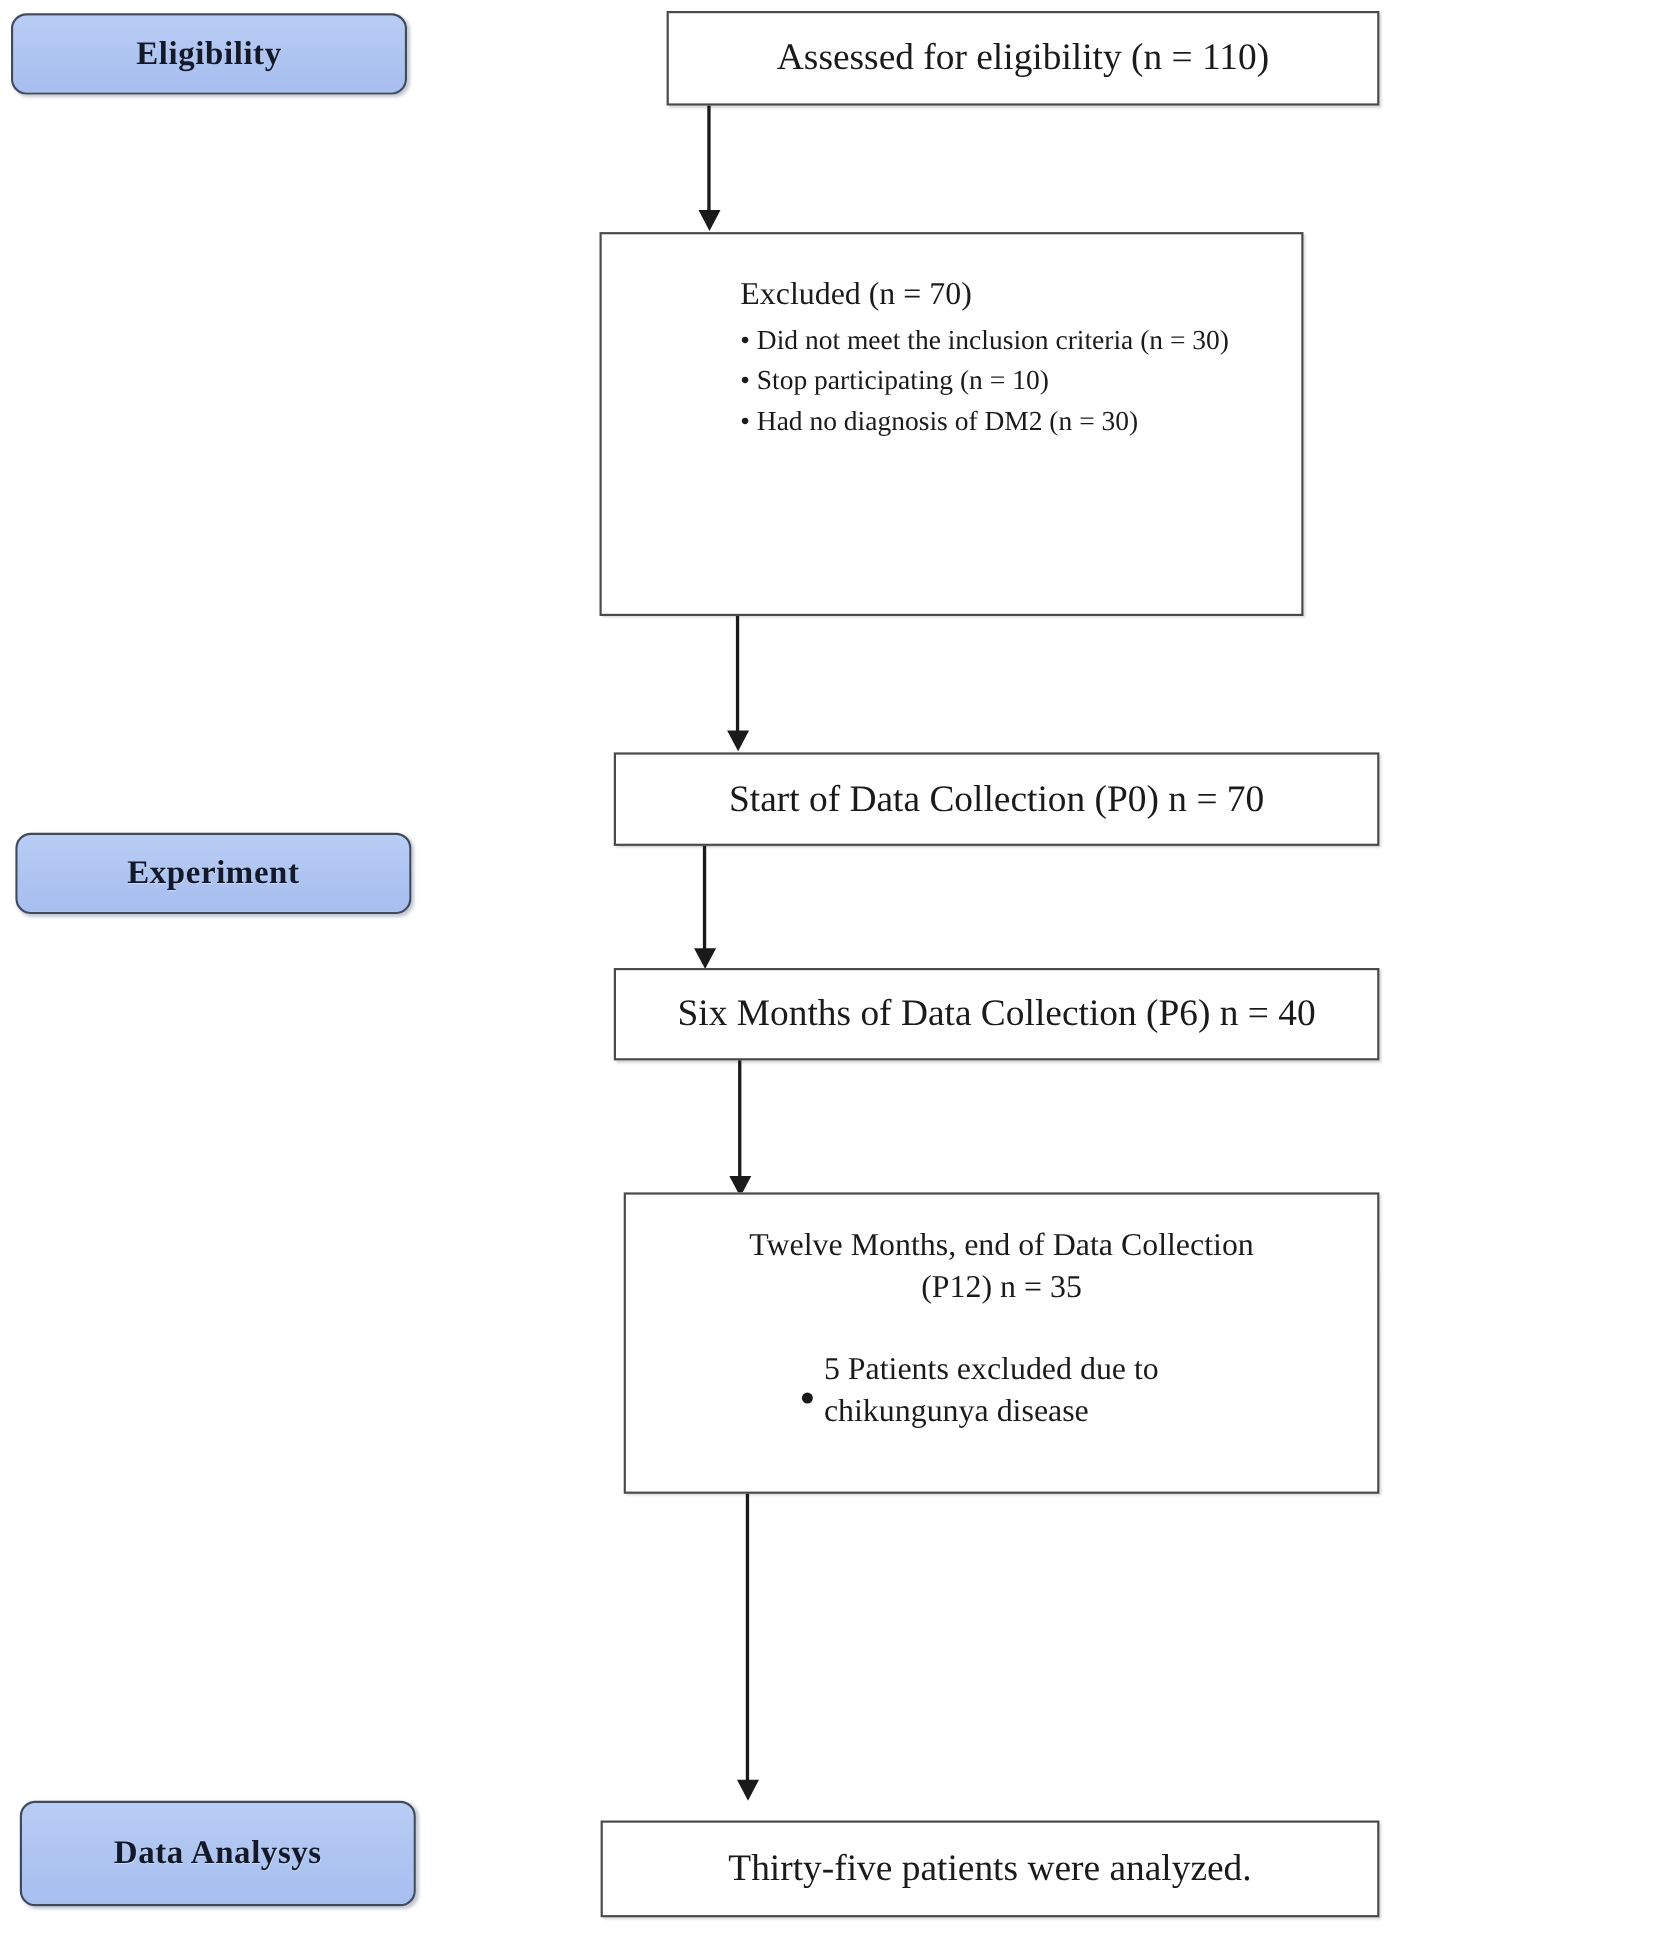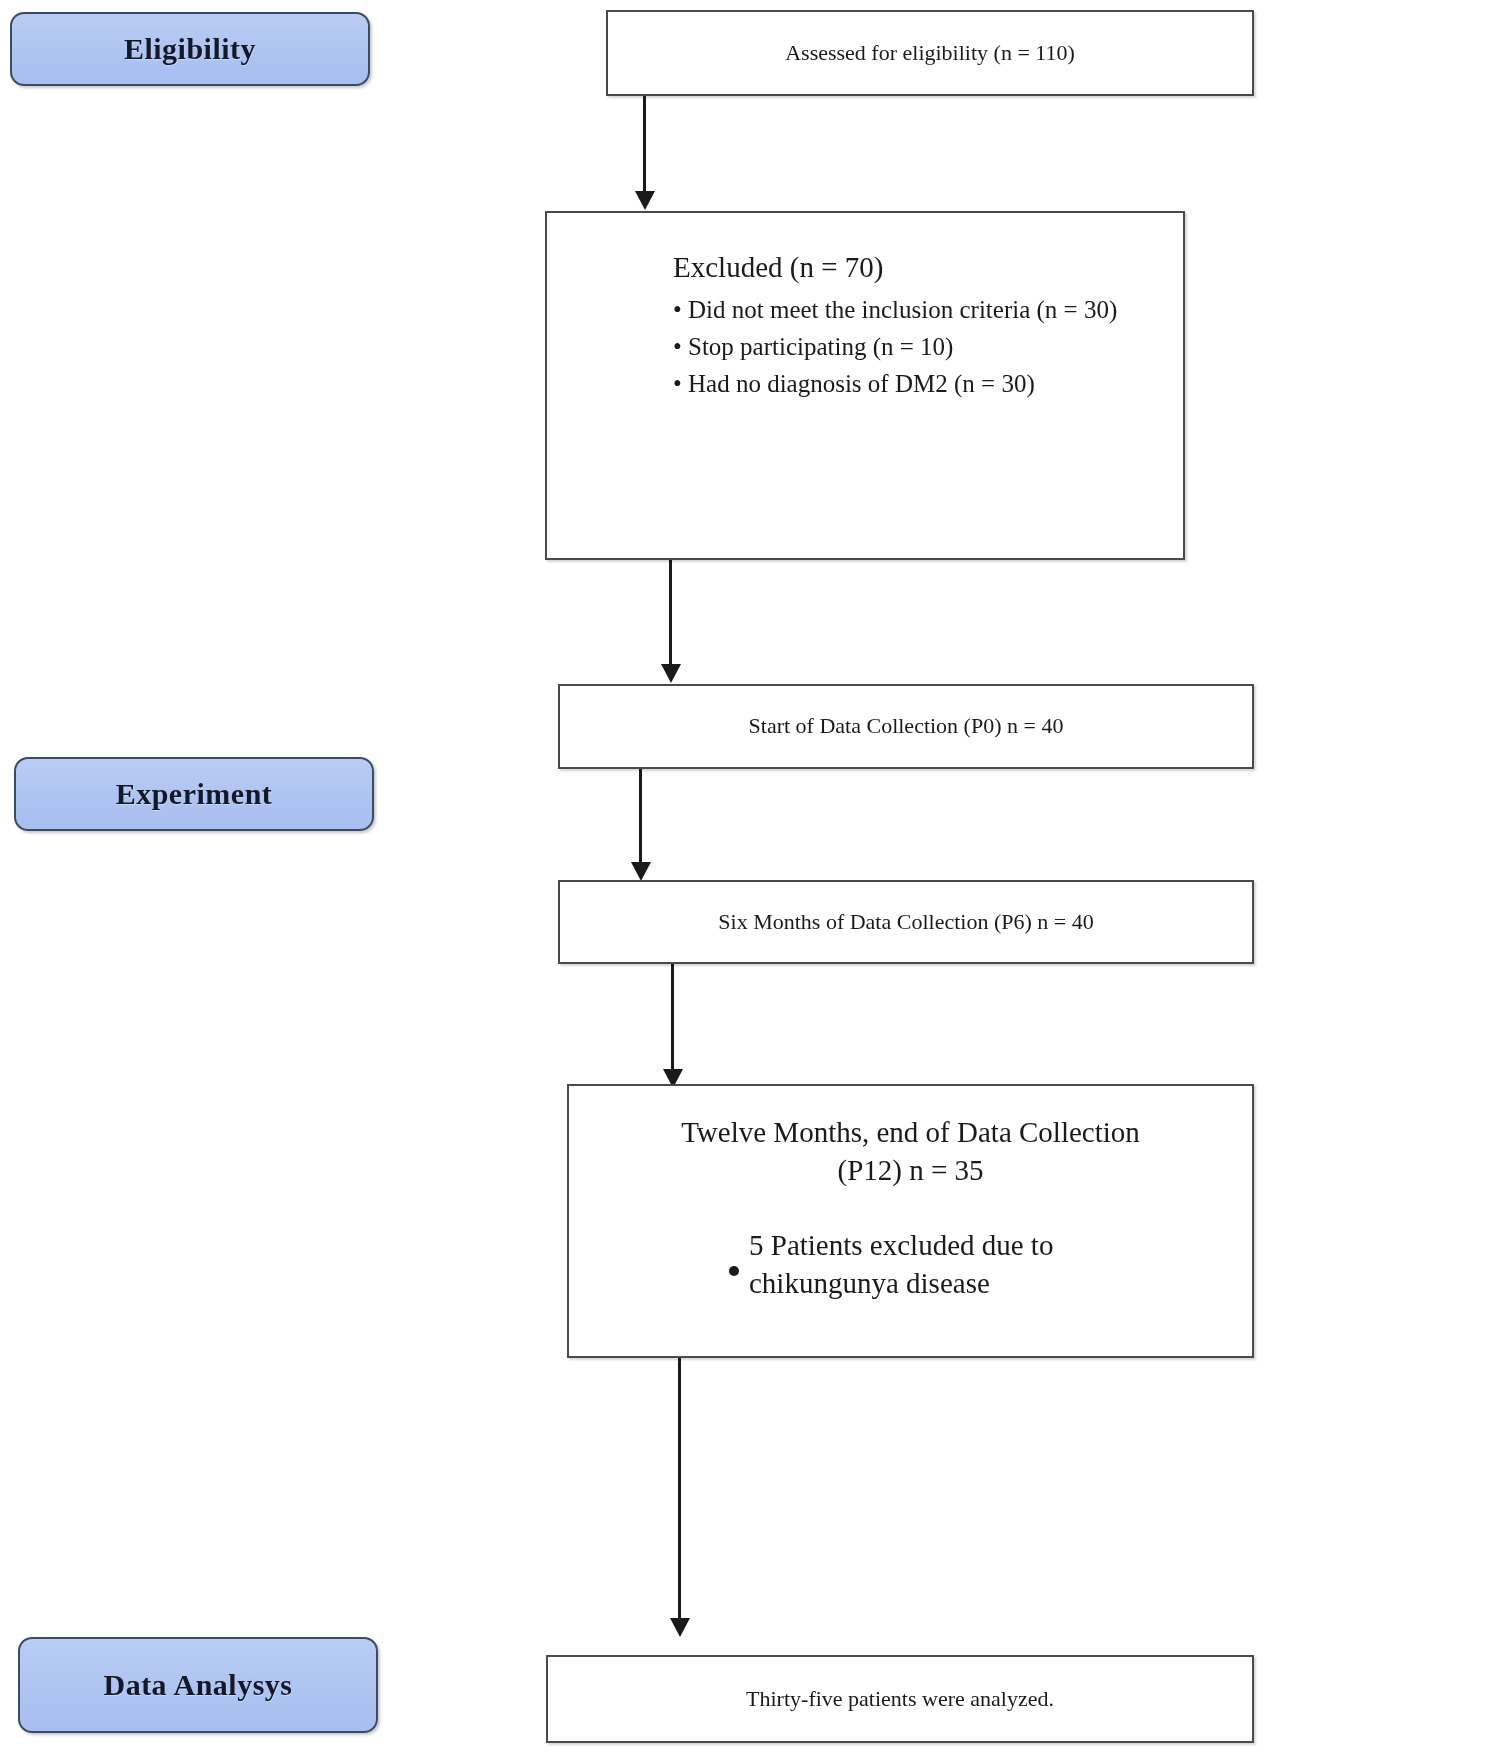--- a/index.html
+++ b/index.html
@@ -48,21 +48,21 @@
     border: 2px solid #4a4a4a;
     box-shadow: 2px 2px 2px rgba(120,120,120,0.30);
   }
   .flow-box.center {
     display: flex;
     align-items: center;
     justify-content: center;
     text-align: center;
   }
   .flow-text {
-    font-size: 22px;
+    font-size: 34px;
     line-height: 1.28;
     color: #1a1a1a;
   }
 
   .excl-title {
     position: absolute;
     left: 126px;
     top: 38px;
     font-size: 29px;
   }
@@ -163,21 +163,21 @@
       <span class="excl-item">• Had no diagnosis of DM2 (n = 30)</span>
     </div>
   </div>
 
   <div class="arrow" style="left:669px; top:560px; height:124px;">
     <div class="shaft" style="height:105px;"></div>
     <div class="head" style="top:104px;"></div>
   </div>
 
   <div class="flow-box center" style="left:558px; top:684px; width:696px; height:85px;">
-    <span class="flow-text">Start of Data Collection (P0) n = 40</span>
+    <span class="flow-text">Start of Data Collection (P0) n = 70</span>
   </div>
 
   <div class="arrow" style="left:639px; top:769px; height:113px;">
     <div class="shaft" style="height:94px;"></div>
     <div class="head" style="top:93px;"></div>
   </div>
 
   <div class="flow-box center" style="left:558px; top:880px; width:696px; height:84px;">
     <span class="flow-text">Six Months of Data Collection (P6) n = 40</span>
   </div>

